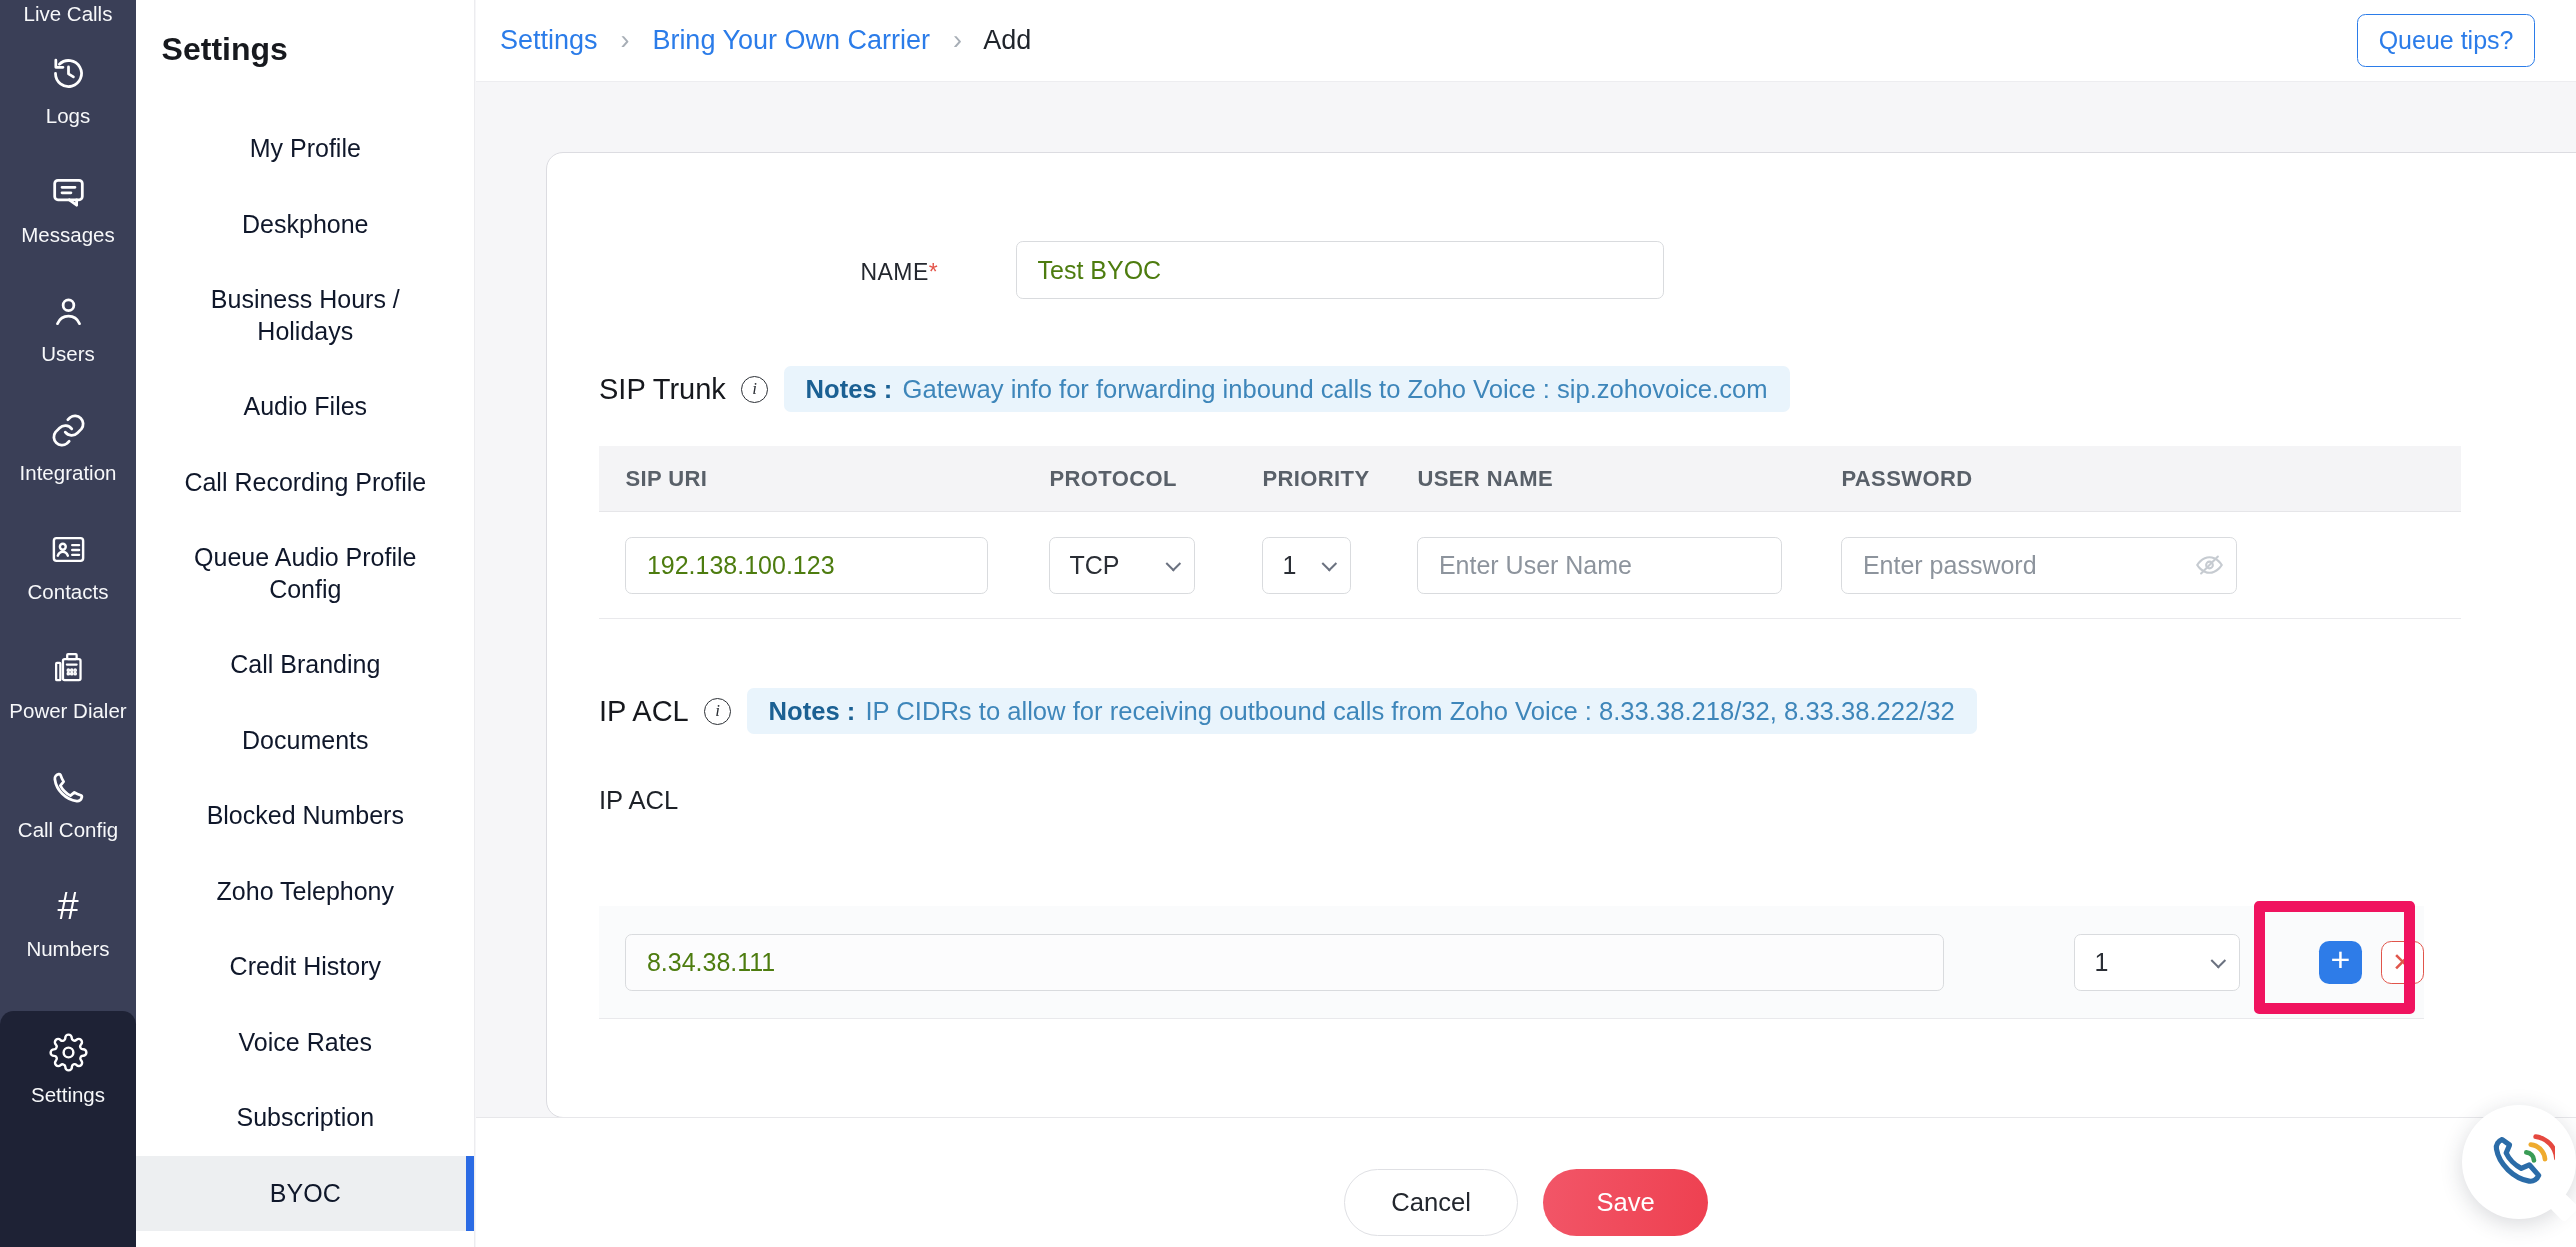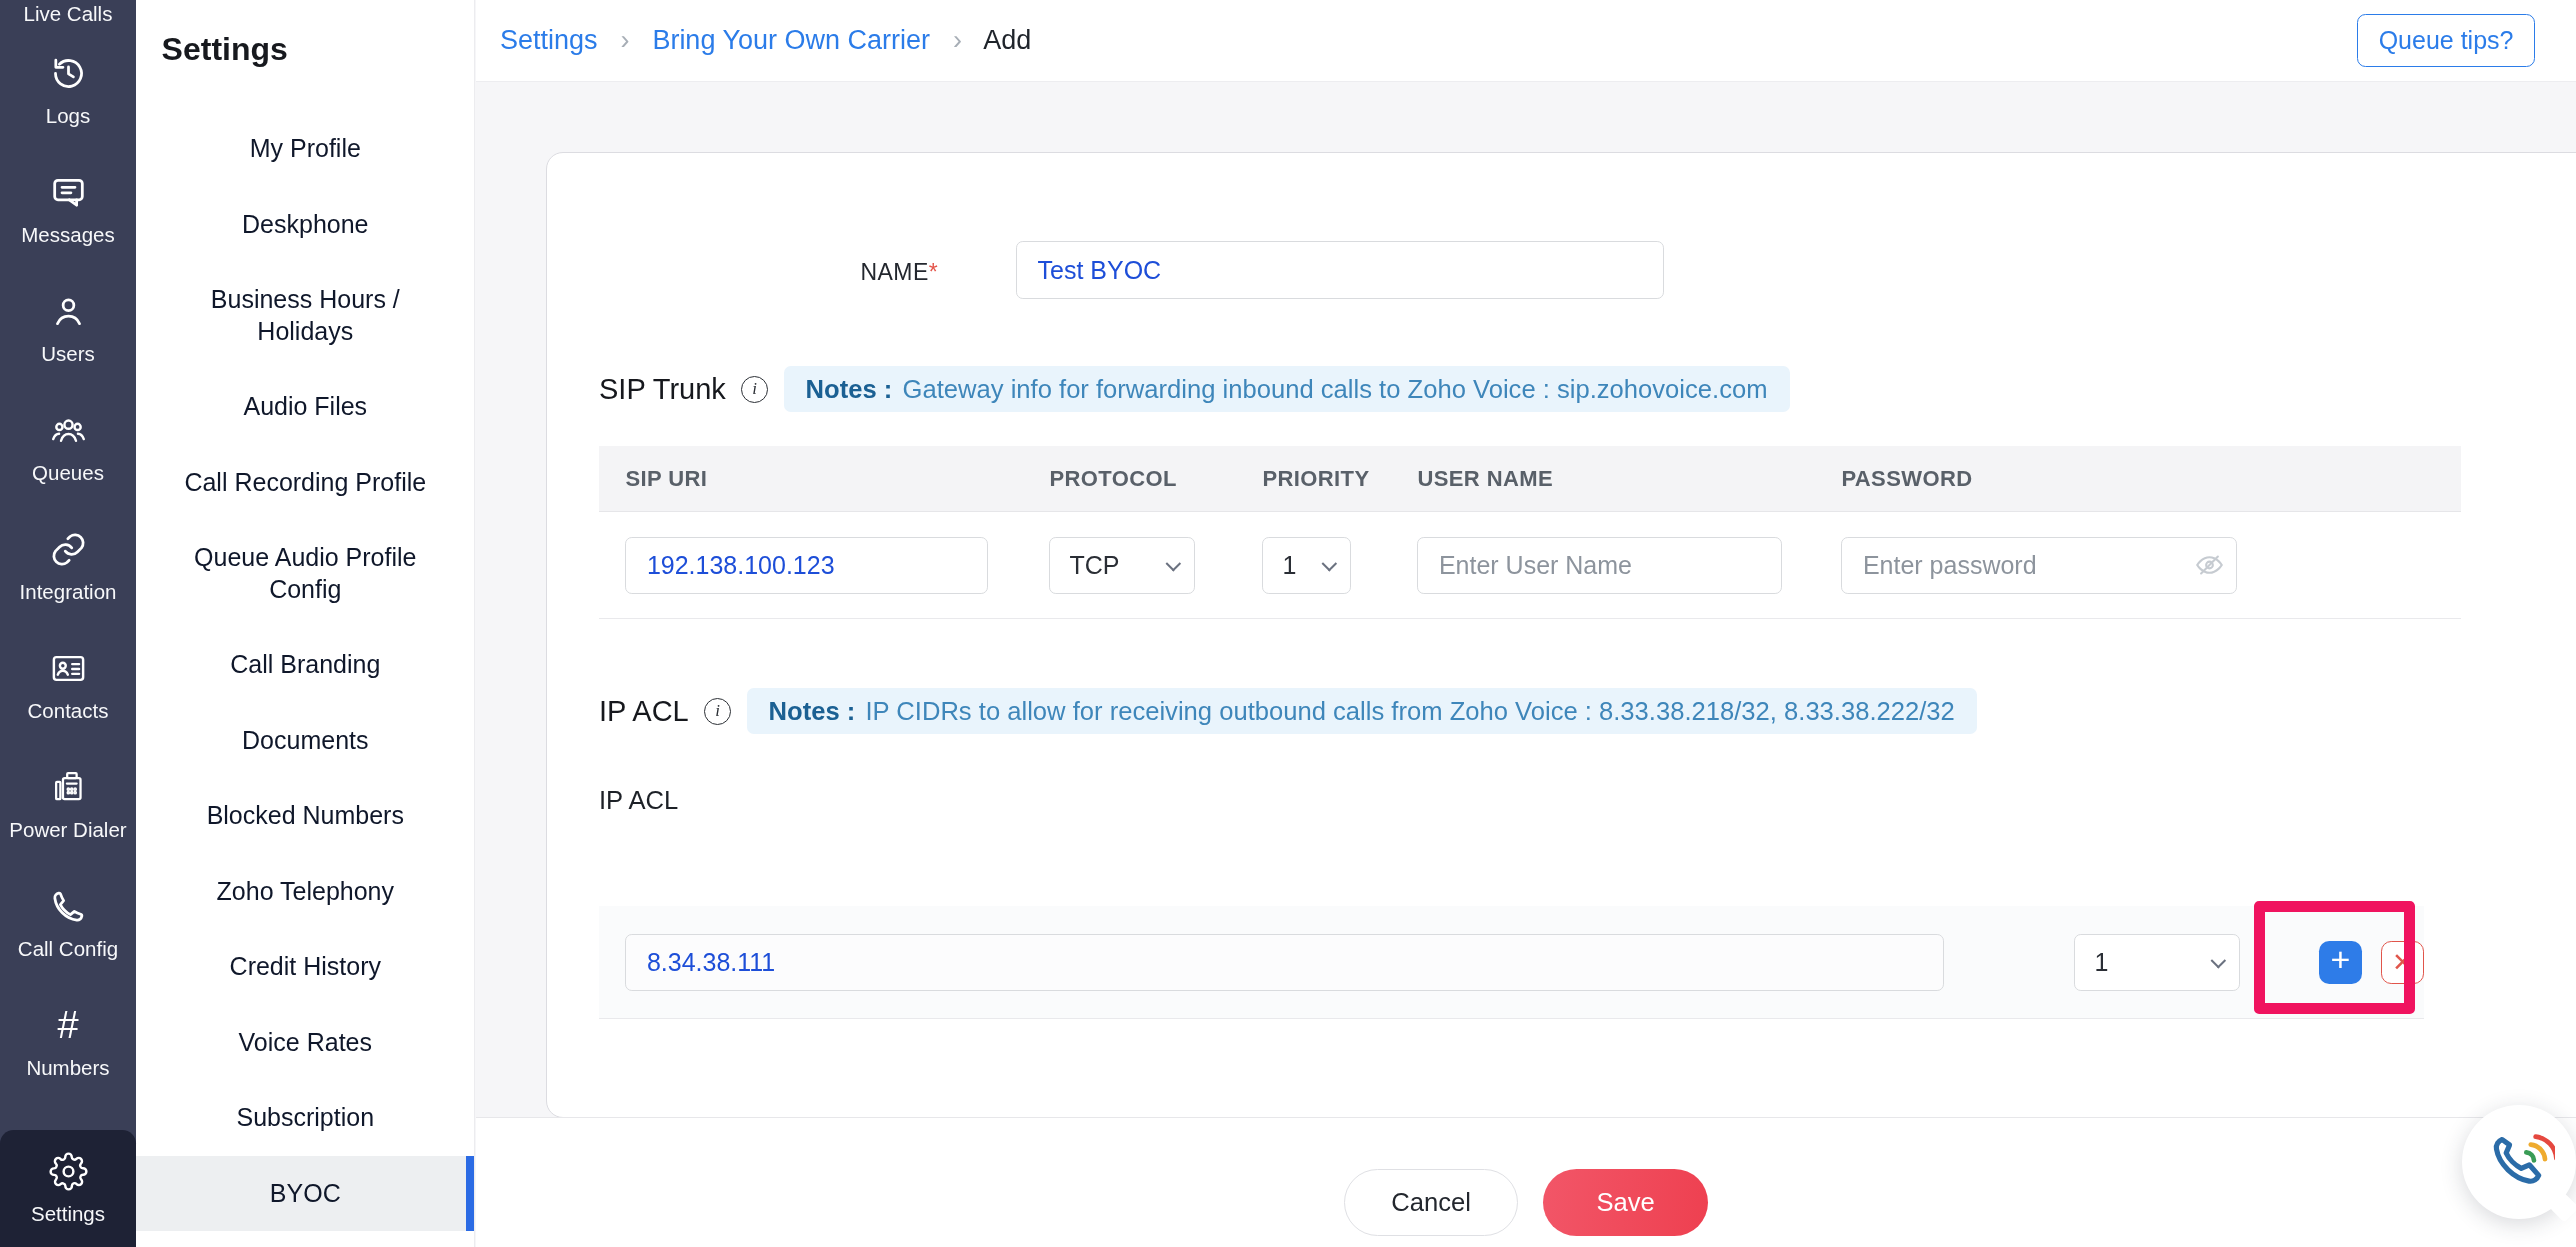--- a/index.html
+++ b/index.html
@@ -29,21 +29,21 @@
   .crumb a { color:#2b7ce9; text-decoration:none; cursor:pointer; }
   .crumb .sep { color:#a7aeb6; margin:0 15.4px; font-size:27px; }
   .crumb .current { color:#1f242b; }
   .pagetips { margin-left:auto; border:1.7px solid #2b7ce9; color:#2b7ce9; background:#fff; border-radius:8.5px; font-size:25px; padding:11px 20.5px; cursor:pointer; font-family:inherit; }
 
   
   .card { position:absolute; left:546px; top:152px; width:2260px; height:966px; background:#fff; border:0.9px solid #dcdce1; border-radius:17px; z-index:2; }
 
   .name-label { position:absolute; left:0; top:106px; width:391px; text-align:right; font-size:23px; color:#23272e; letter-spacing:0.4px; }
   .req { color:#e4564c; }
-  .txt-input { border:0.9px solid #d9dbde; border-radius:6.8px; font-size:25px; color:#1d4ed8; padding:0 20.5px; font-family:inherit; background:#fff; outline:none; }
+  .txt-input { border:0.9px solid #d9dbde; border-radius:6.8px; font-size:25px; color:#4d7c0f; padding:0 20.5px; font-family:inherit; background:#fff; outline:none; }
   .txt-input::placeholder { color:#8d949d; }
   #name-input { position:absolute; left:469px; top:88px; width:648px; height:58px; }
 
   .sec-head { position:absolute; display:flex; align-items:center; gap:15.4px; }
   .sec-title { font-size:29px; color:#16181d; }
   .info-ic { width:27px; height:27px; border:1.7px solid #2c3036; border-radius:50%; display:inline-flex; align-items:center; justify-content:center; font-size:17px; color:#2c3036; font-family:"Liberation Serif",serif; font-style:italic; flex:0 0 auto; }
   .note-chip { background:#e9f4fc; border-radius:6.8px; padding:8.5px 22px; font-size:25.6px; color:#3e86ba; display:flex; align-items:center; white-space:nowrap; }
   .note-chip b { color:#1b6093; margin-right:10.2px; font-weight:bold; }
 
   .tbl-head { position:absolute; background:#f4f4f6; height:66px; display:flex; align-items:center; padding-left:26.4px; border-bottom:0.9px solid #e6e6e9; }
@@ -120,33 +120,20 @@
         <span>Messages</span>
       </div>
       <div class="pnav-item">
         <span class="picon">
           <svg viewBox="0 0 24 24" fill="none" stroke="#fff" stroke-width="1.7" stroke-linecap="round" stroke-linejoin="round">
             <circle cx="12" cy="8.2" r="3.3"></circle>
             <path d="M5.2 19.5c1.5-3.4 4.1-4.6 6.8-4.6s5.3 1.2 6.8 4.6"></path>
           </svg>
         </span>
         <span>Users</span>
-      </div>
-      <div class="pnav-item">
-        <span class="picon">
-          <svg viewBox="0 0 24 24" fill="none" stroke="#fff" stroke-width="1.5" stroke-linecap="round" stroke-linejoin="round">
-            <circle cx="12" cy="8.4" r="2.5"></circle>
-            <circle cx="6.4" cy="9.8" r="1.9"></circle>
-            <circle cx="17.6" cy="9.8" r="1.9"></circle>
-            <path d="M2.6 17.3c.8-2.3 2.1-3.3 3.6-3.3"></path>
-            <path d="M21.4 17.3c-.8-2.3-2.1-3.3-3.6-3.3"></path>
-            <path d="M7.4 18.3c.9-2.9 2.6-4.1 4.6-4.1s3.7 1.2 4.6 4.1"></path>
-          </svg>
-        </span>
-        <span>Queues</span>
       </div>
       <div class="pnav-item">
         <span class="picon">
           <svg viewBox="0 0 24 24" fill="none" stroke="#fff" stroke-width="1.7" stroke-linecap="round" stroke-linejoin="round">
             <path d="M10 13a5 5 0 0 0 7.5.5l2.5-2.5a5 5 0 0 0-7-7l-1.4 1.4"></path>
             <path d="M14 11a5 5 0 0 0-7.5-.5L4 13a5 5 0 0 0 7 7l1.4-1.4"></path>
           </svg>
         </span>
         <span>Integration</span>
       </div>

